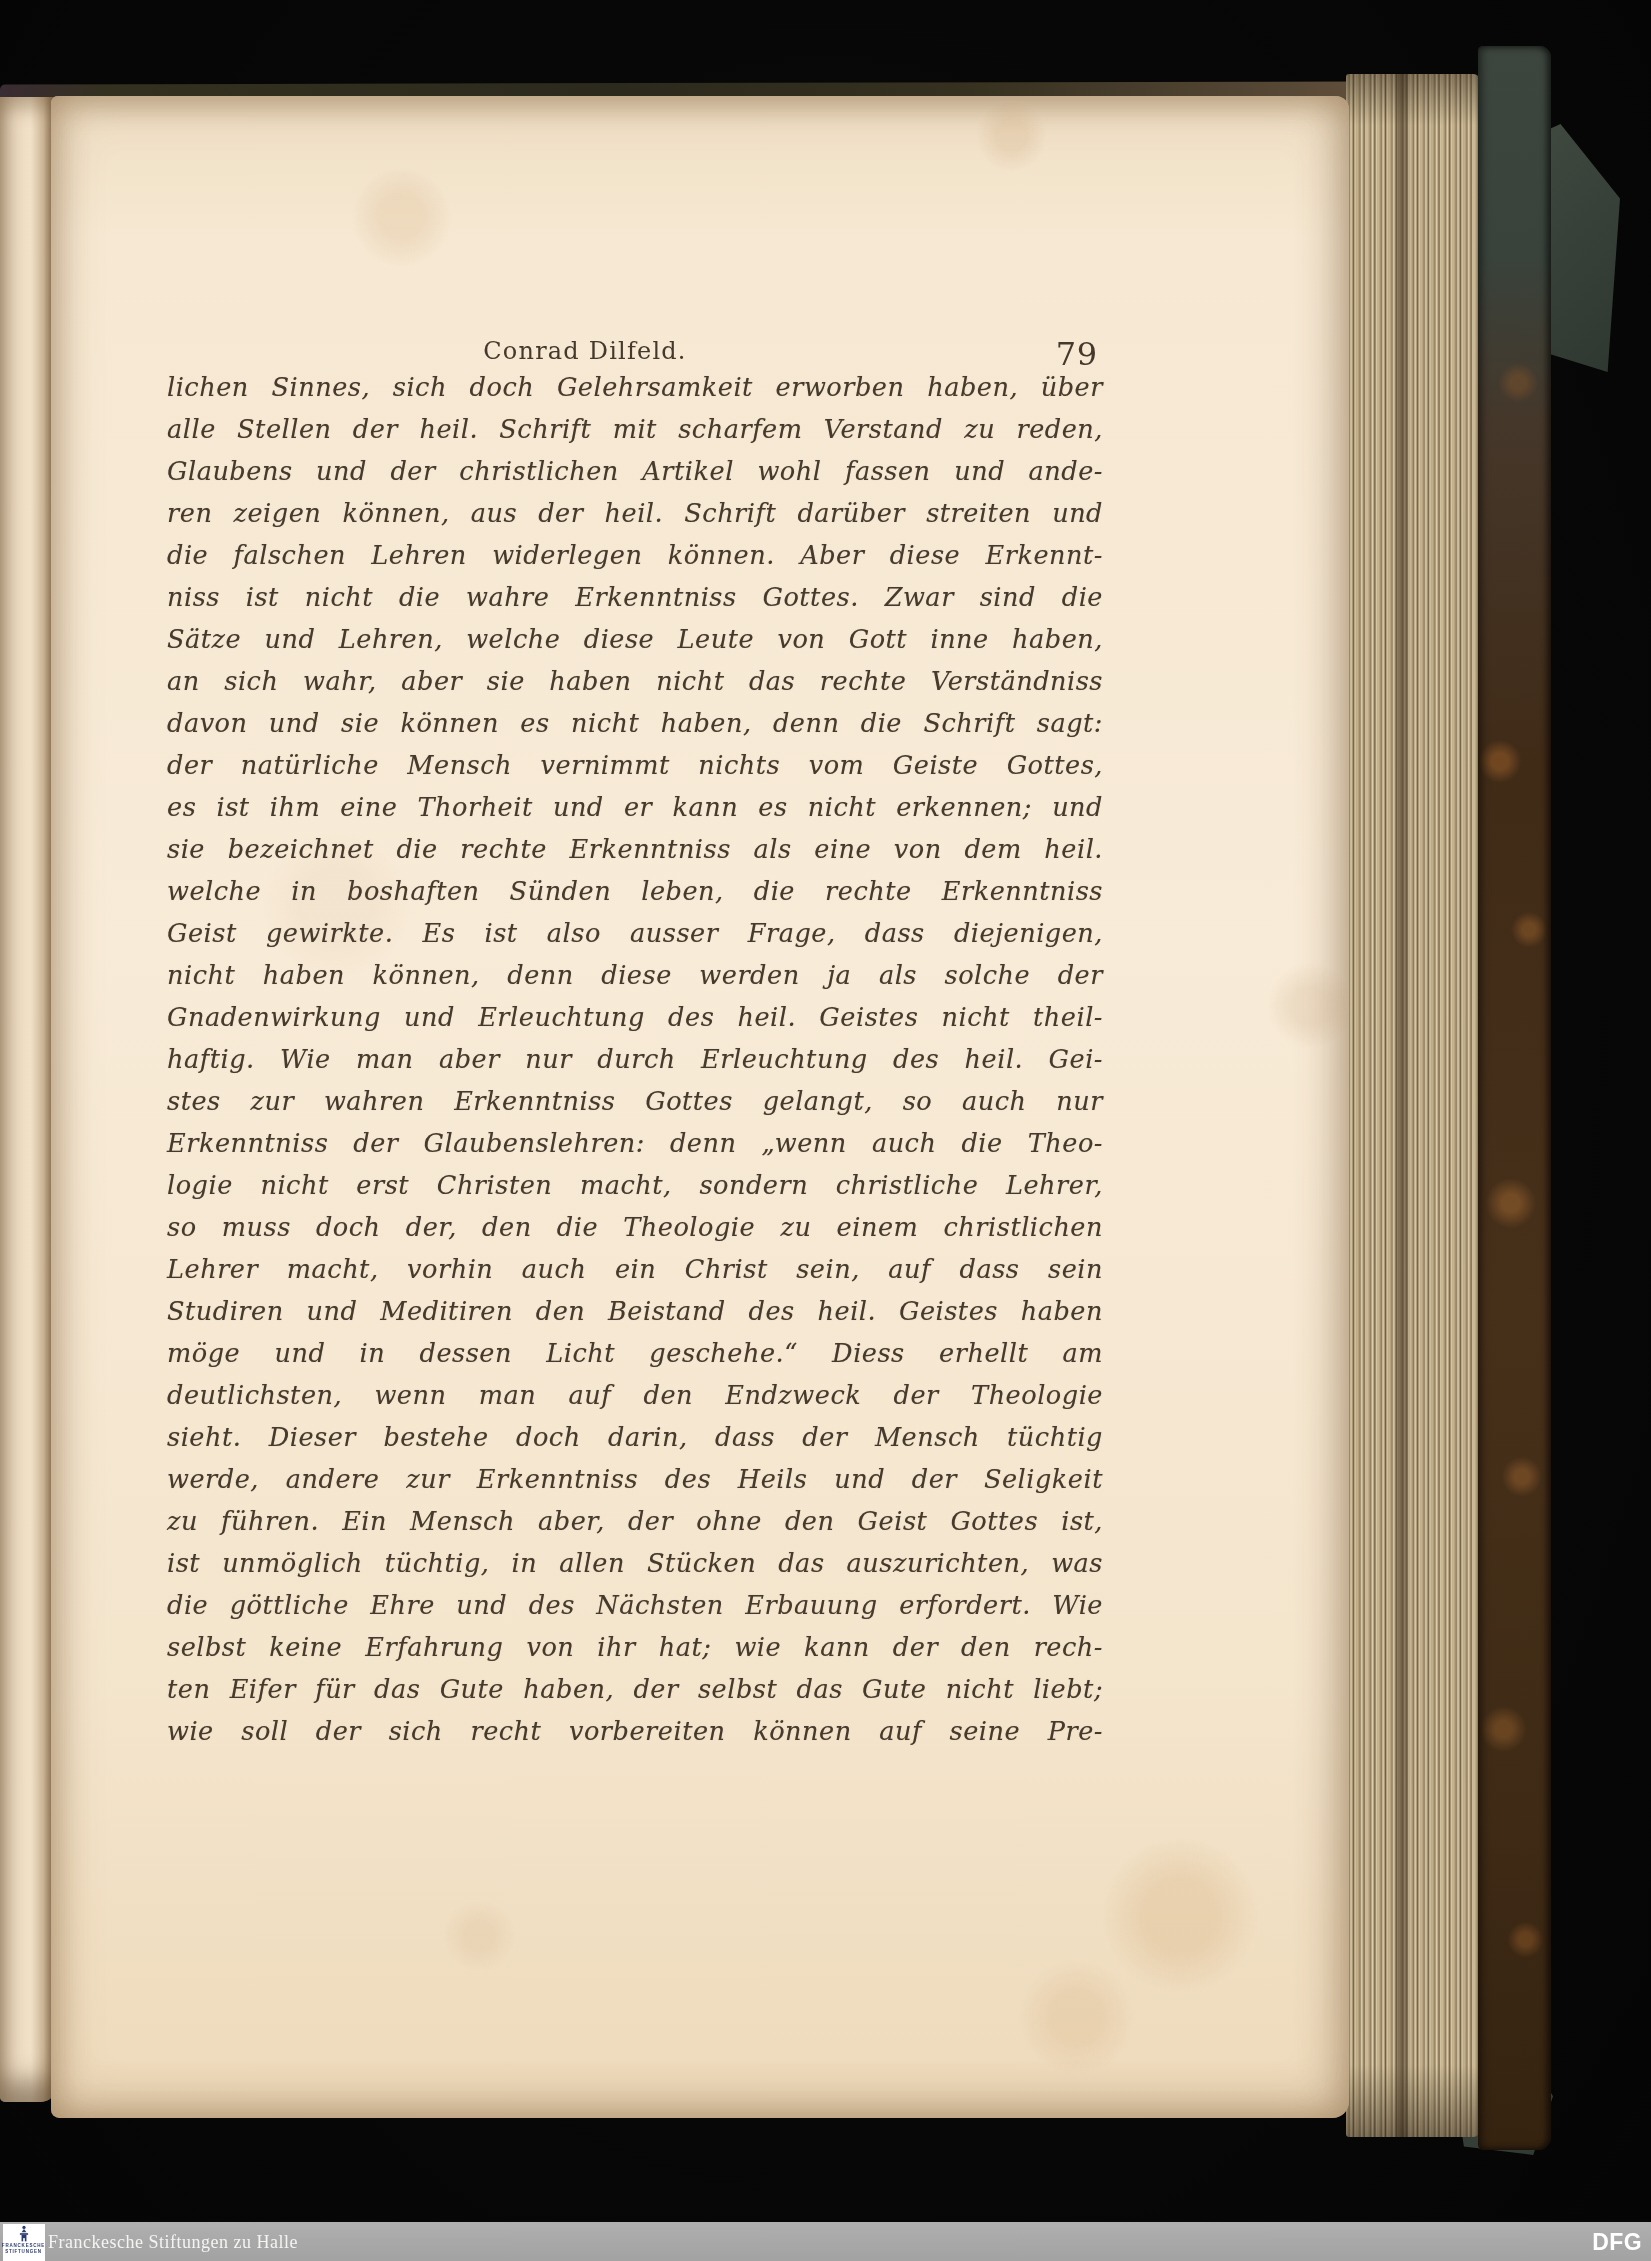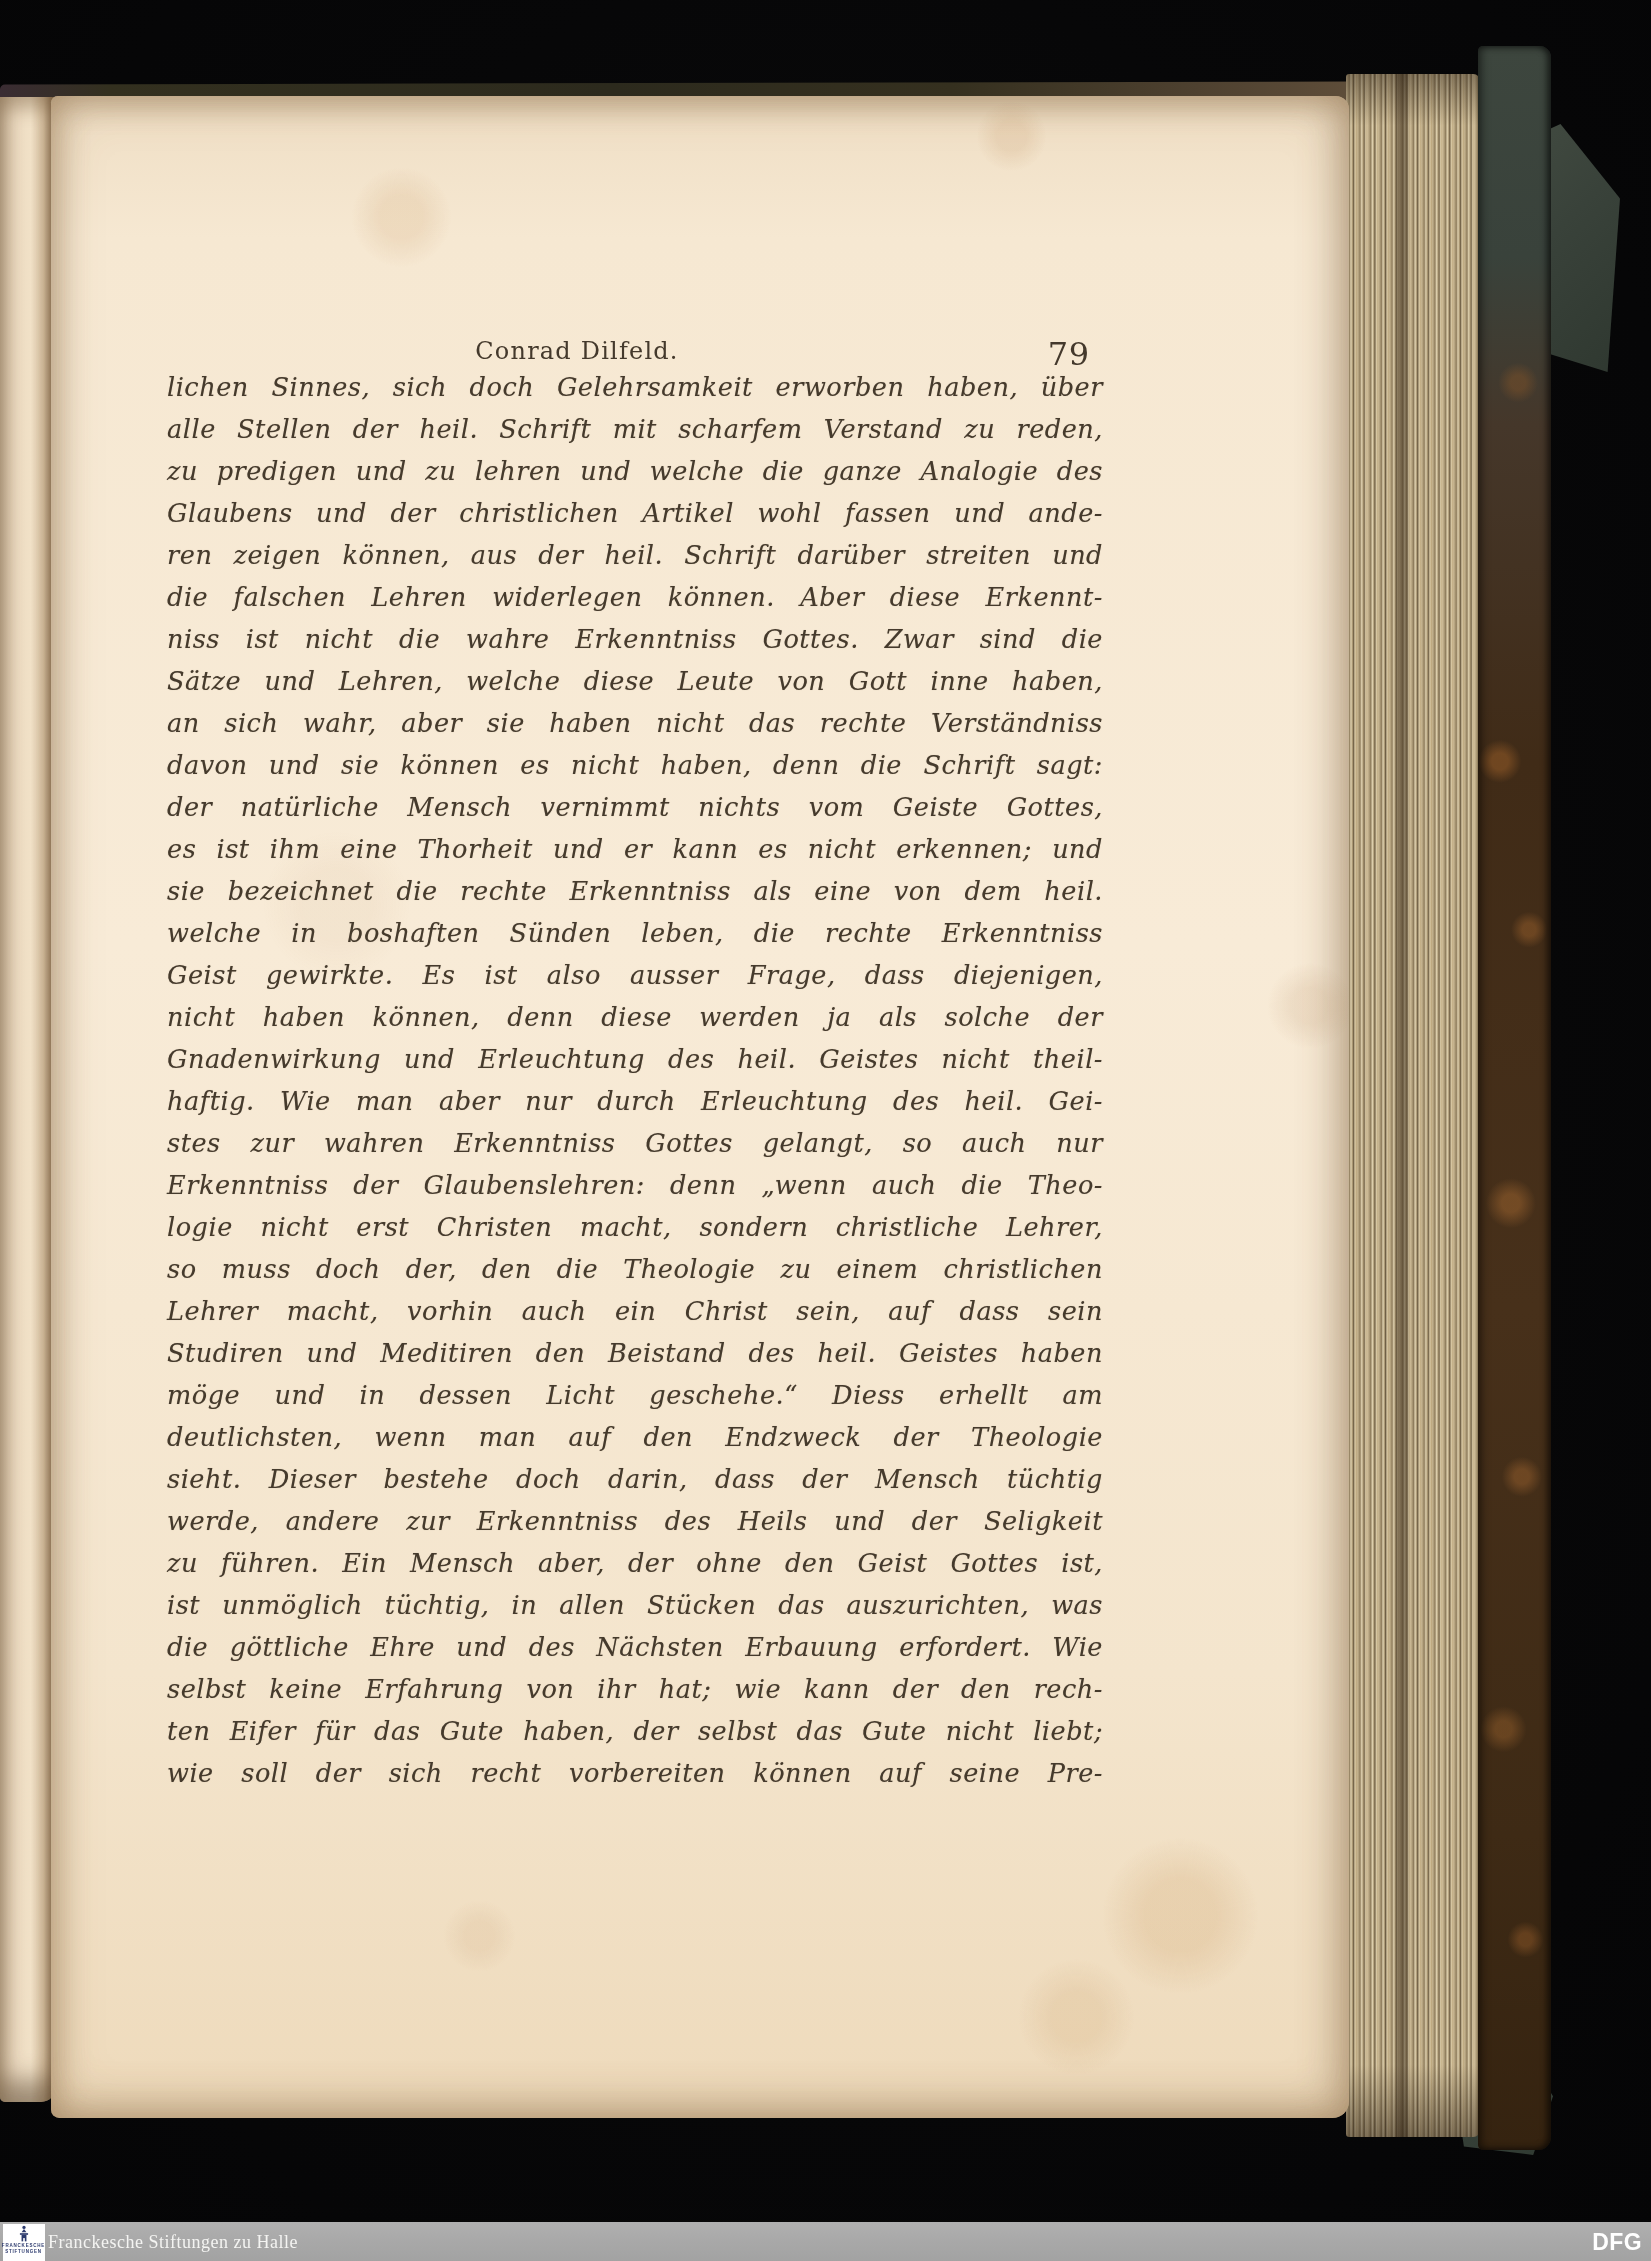--- a/index.html
+++ b/index.html
@@ -74,21 +74,21 @@
     background:linear-gradient(135deg,#434c42 0%,#39423a 45%,#2f3830 100%);
     clip-path:polygon(0 12%, 52% 0, 100% 30%, 90% 100%, 0 86%);
   }
   .cover-corner-bottom{
     position:absolute;left:1454px;top:2048px;width:99px;height:107px;z-index:1;
     background:linear-gradient(135deg,#3b443c 0%,#303a32 100%);
     clip-path:polygon(0 30%, 70% 0, 100% 45%, 80% 100%, 10% 92%);
   }
 
   
-  .page-head{position:absolute;left:108px;top:241px;width:936px;height:40px;color:#44392c;}
+  .page-head{position:absolute;left:116px;top:241px;width:936px;height:40px;color:#44392c;}
   .running-title{
     position:absolute;left:0;right:0;text-align:center;
     font-size:24px;letter-spacing:1.2px;
     transform:translateX(-50px);
   }
   .page-number{position:absolute;right:5px;top:-2.5px;font-size:32px;letter-spacing:0.8px;}
   .body-text{
     position:absolute;left:116px;top:270px;width:936px;
     color:#453a2c;
   }
@@ -141,21 +141,20 @@
   <div class="cover-right"></div>
 
   <div class="page">
     <div class="page-head">
       <div class="running-title">Conrad Dilfeld.</div>
       <div class="page-number">79</div>
     </div>
     <div class="body-text" id="body-lines">
         <div class="text-line">lichen Sinnes, sich doch Gelehrsamkeit erworben haben, über</div>
         <div class="text-line">alle Stellen der heil. Schrift mit scharfem Verstand zu reden,</div>
-        <div class="text-line">zu predigen und zu lehren und welche die ganze Analogie des</div>
         <div class="text-line">Glaubens und der christlichen Artikel wohl fassen und ande-</div>
         <div class="text-line">ren zeigen können, aus der heil. Schrift darüber streiten und</div>
         <div class="text-line">die falschen Lehren widerlegen können. Aber diese Erkennt-</div>
         <div class="text-line">niss ist nicht die wahre Erkenntniss Gottes. Zwar sind die</div>
         <div class="text-line">Sätze und Lehren, welche diese Leute von Gott inne haben,</div>
         <div class="text-line">an sich wahr, aber sie haben nicht das rechte Verständniss</div>
         <div class="text-line">davon und sie können es nicht haben, denn die Schrift sagt:</div>
         <div class="text-line">der natürliche Mensch vernimmt nichts vom Geiste Gottes,</div>
         <div class="text-line">es ist ihm eine Thorheit und er kann es nicht erkennen; und</div>
         <div class="text-line">sie bezeichnet die rechte Erkenntniss als eine von dem heil.</div>

